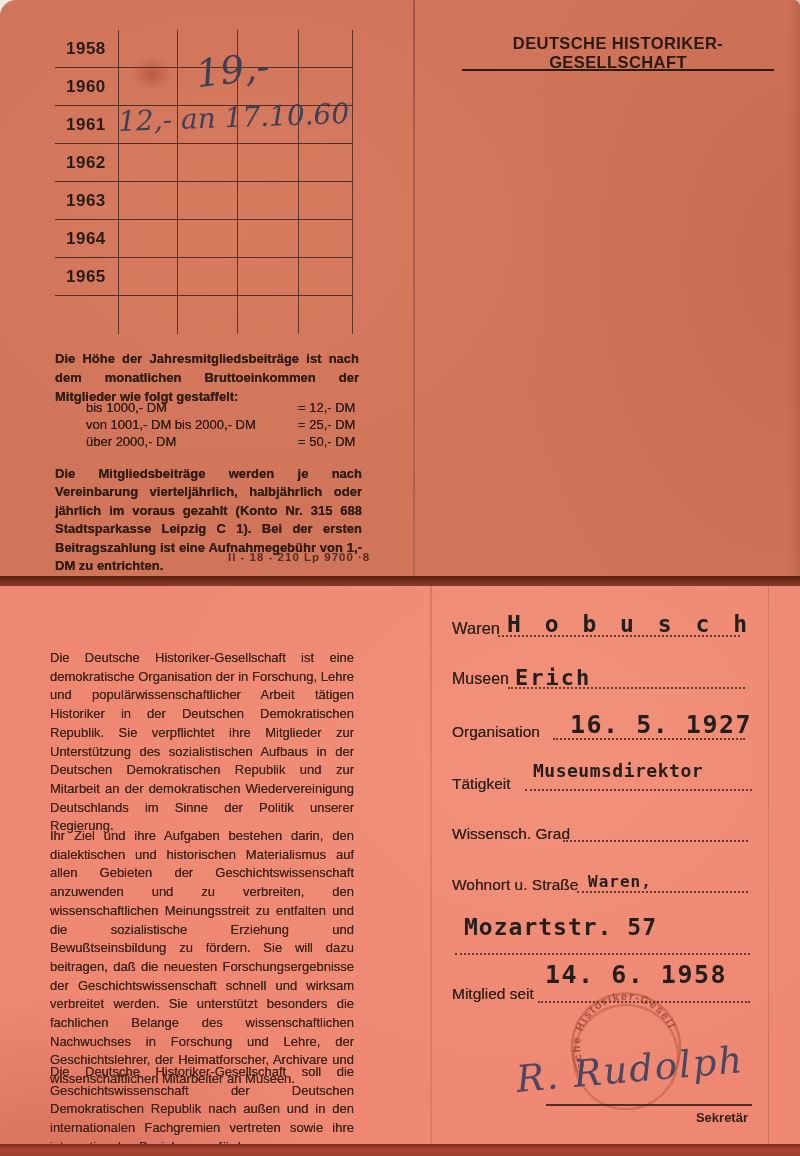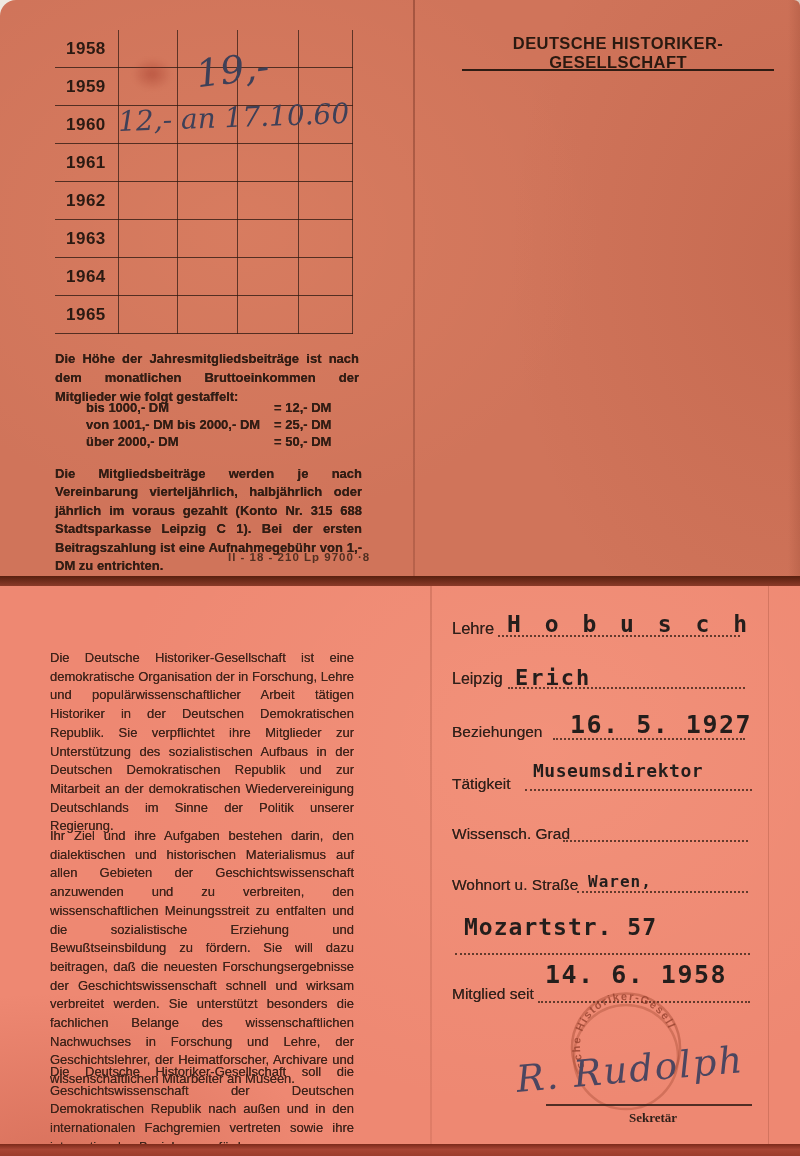--- a/index.html
+++ b/index.html
@@ -29,24 +29,24 @@
     color:#3e4058;}
   .hw-1959{left:196px;top:48px;font-size:38px;transform:rotate(-7deg);}
   .hw-1960{left:118px;top:101px;font-size:28px;transform:rotate(-2deg);white-space:nowrap;}
   .stain{position:absolute;left:132px;top:58px;width:40px;height:32px;border-radius:50%;
     background:radial-gradient(rgba(150,40,28,.38),rgba(150,40,28,0) 70%);filter:blur(2px);}
 
   
   .print-text{color:#321d14;text-shadow:0 0 .4px #321d14;}
   .fees-intro{position:absolute;left:55px;top:337px;width:304px;font-size:13px;
     font-weight:700;line-height:1.45;text-align:justify;}
-  .fee-amounts{position:absolute;left:86px;top:399px;width:276px;font-size:13px;font-weight:700;}
+  .fee-amounts{position:absolute;left:86px;top:399px;width:276px;font-size:13px;font-weight:400;}
   .fee-amount-row{display:flex;height:17px;align-items:center;}
   .fee-range{width:188px;}
-  .fee-amt{flex:0 0 auto;}
+  .fee-amt{flex:0 0 auto;margin-left:24px;}
   .fees-note{position:absolute;left:55px;top:452px;width:307px;font-size:13px;
     font-weight:700;line-height:1.42;text-align:justify;}
   .print-code{position:absolute;left:228px;top:551px;font-size:11.5px;font-weight:700;
     letter-spacing:1px;color:#3c2418;opacity:.85;}
 
   
   .org-name{position:absolute;left:448px;top:34px;width:340px;text-align:center;
     font-size:16.5px;font-weight:700;letter-spacing:.4px;color:#2a1910;}
   .org-rule{position:absolute;left:462px;top:69px;width:312px;height:2px;background:#2f1c13;}
   .card-title{position:absolute;left:448px;top:238px;width:340px;text-align:center;
@@ -76,39 +76,36 @@
   .para-3{top:464px;}
 
   
   .field-label{position:absolute;font-size:15.5px;color:#31201a;
     text-shadow:0 0 .4px rgba(49,32,26,.8);white-space:nowrap;}
   .field-line{position:absolute;height:1px;border-bottom:2px dotted rgba(74,44,32,.85);}
   .typed{position:absolute;font-family:"DejaVu Sans Mono","Liberation Mono",monospace;
     font-weight:700;color:#241e1c;white-space:nowrap;text-align:right;}
 
   .sig-line{position:absolute;left:546px;top:518px;width:206px;height:2px;background:rgba(52,30,24,.85);}
-  .sig-role{position:absolute;left:558px;top:524px;width:190px;text-align:center;
-    font-size:13px;font-weight:700;color:#31201a;font-family:Liberation Serif, serif;}
+  .sig-role{position:absolute;left:558px;top:524px;width:190px;text-align:right;
+    font-size:13px;font-weight:700;color:#31201a;}
   .signature{position:absolute;left:516px;top:462px;font-family:"DejaVu Serif",serif;
     font-style:italic;font-size:37px;color:#4c4660;transform:rotate(-5deg);letter-spacing:2px;}
   .stamp{position:absolute;left:546px;top:391px;width:160px;height:160px;opacity:.85;}
 </style>
 </head>
 <body>
 
 <div class="scan">
 
   <div class="card-top">
 
     <div class="fee-table">
       <div class="fee-row">
           <span class="fee-year">1958</span>
-        </div>
-      <div class="fee-row">
-          <span class="fee-year">1959</span>
         </div>
       <div class="fee-row">
           <span class="fee-year">1960</span>
         </div>
       <div class="fee-row">
           <span class="fee-year">1961</span>
         </div>
       <div class="fee-row">
           <span class="fee-year">1962</span>
         </div>
@@ -161,29 +158,29 @@
   </div>
 
   <div class="gap-shadow"></div>
 
   <div class="card-bottom">
 
     <p class="para para-1">Die Deutsche Historiker-Gesellschaft ist eine demokratische Organisation der in Forschung, Lehre und populärwissenschaftlicher Arbeit tätigen Historiker in der Deutschen Demokratischen Republik. Sie verpflichtet ihre Mitglieder zur Unterstützung des sozialistischen Aufbaus in der Deutschen Demokratischen Republik und zur Mitarbeit an der demokratischen Wiedervereinigung Deutschlands im Sinne der Politik unserer Regierung.</p>
     <p class="para para-2">Ihr Ziel und ihre Aufgaben bestehen darin, den dialektischen und historischen Materialismus auf allen Gebieten der Geschichtswissenschaft anzuwenden und zu verbreiten, den wissenschaftlichen Meinungsstreit zu entfalten und die sozialistische Erziehung und Bewußtseinsbildung zu fördern. Sie will dazu beitragen, daß die neuesten Forschungsergebnisse der Geschichtswissenschaft schnell und wirksam verbreitet werden. Sie unterstützt besonders die fachlichen Belange des wissenschaftlichen Nachwuchses in Forschung und Lehre, der Geschichtslehrer, der Heimatforscher, Archivare und wissenschaftlichen Mitarbeiter an Museen.</p>
     <p class="para para-3">Die Deutsche Historiker-Gesellschaft soll die Geschichtswissenschaft der Deutschen Demokratischen Republik nach außen und in den internationalen Fachgremien vertreten sowie ihre internationalen Beziehungen fördern.</p>
 
-    <span class="field-label" style="left:452px;top:33px;font-size:16.5px">Lehre</span>
+    <span class="field-label" style="left:452px;top:33px;font-size:16.5px">Waren</span>
     <div class="field-line" style="left:498px;top:48px;width:242px"></div>
     <span class="typed" style="left:507px;top:25px;font-size:23px;letter-spacing:5px">H o b u s c h</span>
 
-    <span class="field-label" style="left:452px;top:84px;font-size:16px">Leipzig</span>
+    <span class="field-label" style="left:452px;top:84px;font-size:16px">Museen</span>
     <div class="field-line" style="left:508px;top:100px;width:237px"></div>
     <span class="typed" style="left:515px;top:79px;font-size:22px;letter-spacing:2px">Erich</span>
 
-    <span class="field-label" style="left:452px;top:137px">Beziehungen</span>
+    <span class="field-label" style="left:452px;top:137px">Organisation</span>
     <div class="field-line" style="left:553px;top:151px;width:192px"></div>
     <span class="typed" style="left:570px;top:124px;font-size:25px;letter-spacing:1.5px">16. 5. 1927</span>
 
     <span class="field-label" style="left:452px;top:189px">Tätigkeit</span>
     <div class="field-line" style="left:525px;top:202px;width:227px"></div>
     <span class="typed" style="left:533px;top:174px;font-size:18px;letter-spacing:.5px">Museumsdirektor</span>
 
     <span class="field-label" style="left:452px;top:239px">Wissensch. Grad</span>
     <div class="field-line" style="left:563px;top:253px;width:185px"></div>
     <span class="typed" style="left:575px;top:232px;font-size:22px"></span>

